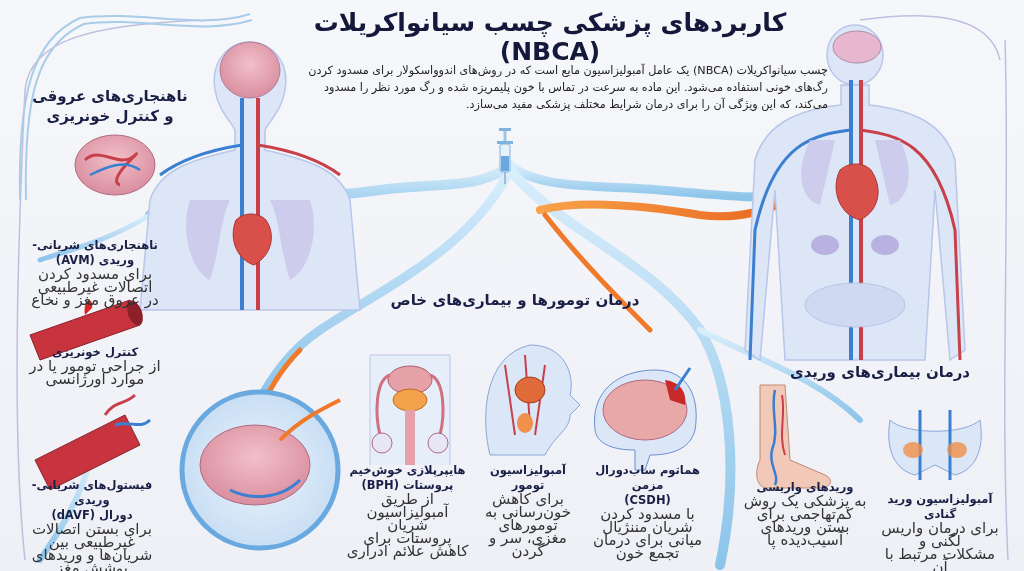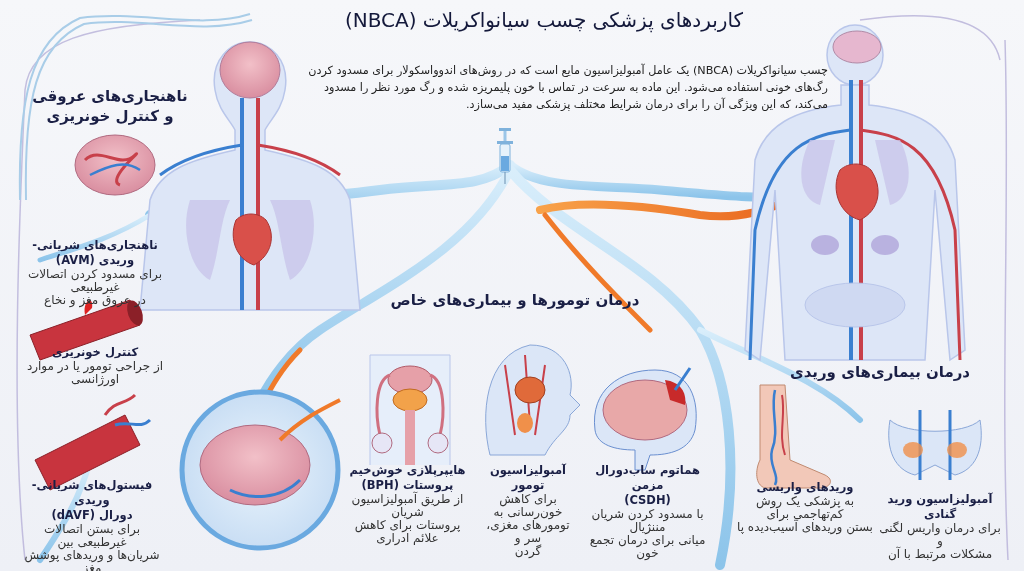--- a/index.html
+++ b/index.html
@@ -1,24 +1,24 @@
 <!DOCTYPE html>
 <html><head>
 <meta charset="utf-8">
 <style>
   html,body{margin:0;padding:0;}
   body{width:1024px;height:571px;overflow:hidden;background:#f3f4f8;position:relative;font-family:"DejaVu Sans",sans-serif;color:#1d2140;}
   .canvas{position:absolute;left:0;top:0;width:1024px;height:571px;background:linear-gradient(180deg,#f6f7fa 0%,#eef0f6 100%);}
   svg.art{position:absolute;left:0;top:0;}
   .txt{position:absolute;direction:rtl;text-align:center;color:#1d2140;}
-  .title{left:284px;top:8px;width:520px;font-size:20px;font-weight:normal;color:#14193b;text-align:center;}
+  .title{left:290px;top:8px;width:520px;font-size:25px;font-weight:bold;color:#14193b;text-align:center;}
   .intro{left:300px;top:62px;width:528px;font-size:11.2px;line-height:17px;text-align:right;color:#222;}
   .sec-h{font-weight:bold;font-size:15px;line-height:20px;color:#1a1f45;}
   .it-h{font-weight:bold;font-size:11.5px;line-height:15px;color:#1a1f45;}
-  .it-d{font-size:12px;line-height:13px;color:#333;}
+  .it-d{font-size:15px;line-height:13px;color:#333;}
 </style>
 </head>
 <body>
 
 <div class="canvas">
 
 <svg class="art" width="1024" height="571" viewBox="0 0 1024 571">
   <defs>
     <linearGradient id="tube" x1="0" y1="0" x2="0" y2="1">
       <stop offset="0" stop-color="#d9eefb"></stop>

